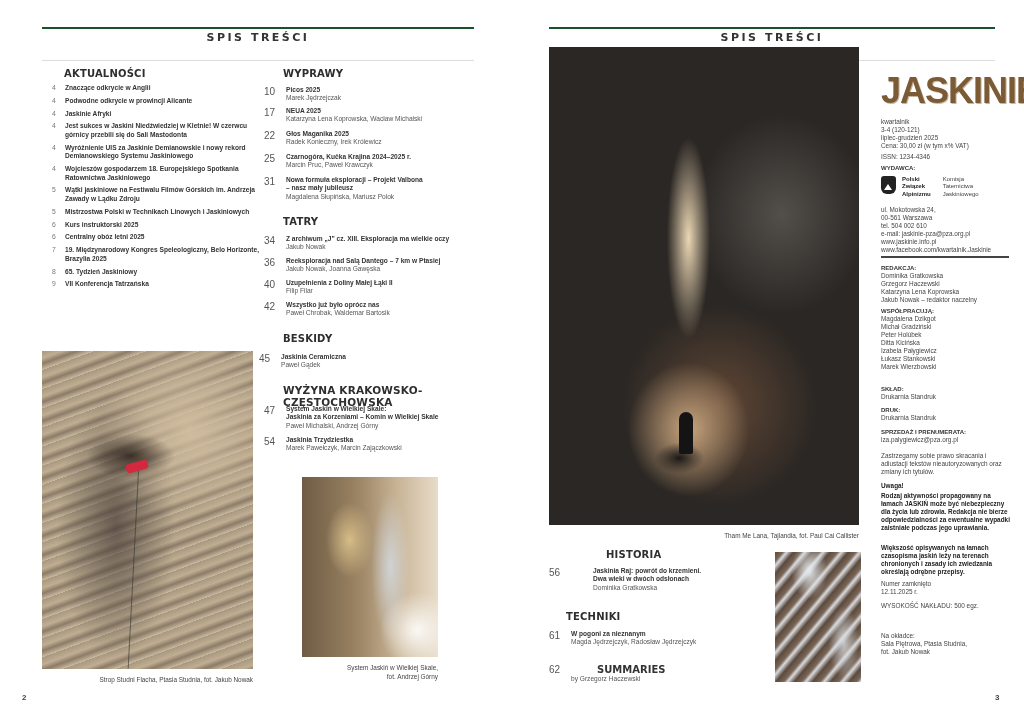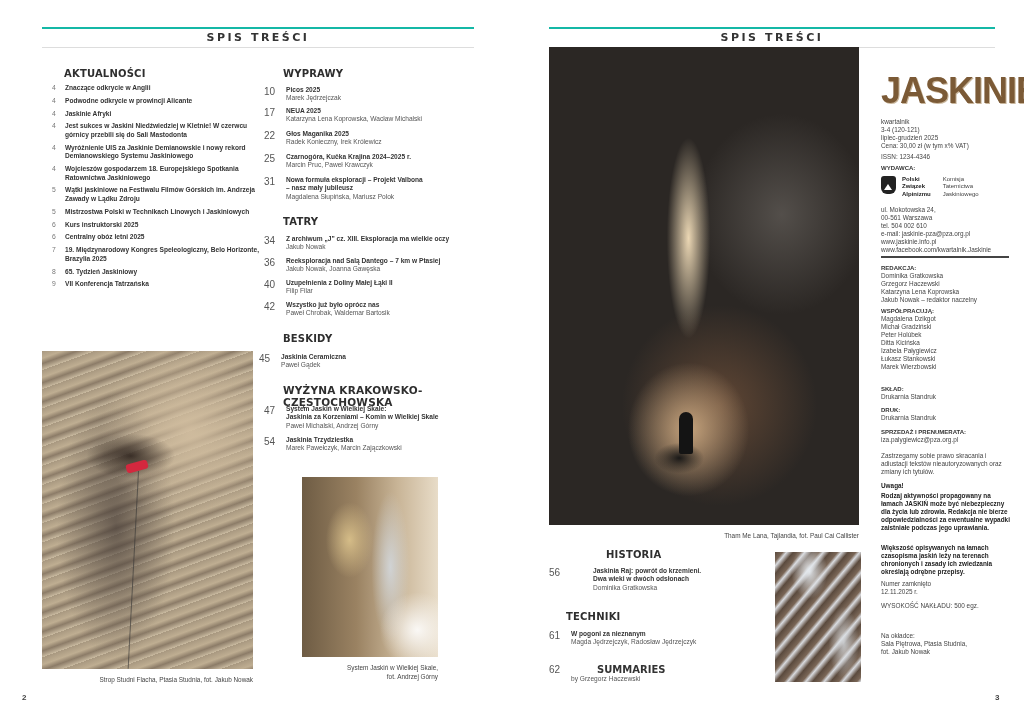--- a/index.html
+++ b/index.html
@@ -3,21 +3,21 @@
 <meta charset="utf-8">
 <style>
   * { box-sizing: border-box; margin: 0; padding: 0; }
   html, body { width: 1024px; height: 726px; background: #fff; overflow: hidden; }
   body { position: relative; font-family: "Liberation Sans", "DejaVu Sans", sans-serif; color: #2a2a2a; }
 
   .page { position: absolute; top: 0; height: 726px; }
   .page-left { left: 0; width: 512px; }
   .page-right { left: 512px; width: 512px; }
 
-  .header-bar { position: absolute; height: 21px; border-top: 2px solid #14b8a6; border-bottom: 1px solid #ddd; text-align: center; }
+  .header-bar { position: absolute; height: 34px; border-top: 2px solid #14532d; border-bottom: 1px solid #ddd; text-align: center; }
   .header-bar span { display: block; font-family: "DejaVu Sans", sans-serif; font-weight: bold; font-size: 11px; letter-spacing: 2.5px; line-height: 18px; color: #333; }
   .page-left .header-bar { left: 42px; top: 27px; width: 432px; }
   .page-right .header-bar { left: 37px; top: 27px; width: 446px; }
 
   .section-head { position: absolute; font-family: "DejaVu Sans", sans-serif; font-weight: bold; font-size: 10px; color: #2e2e2e; letter-spacing: 0.2px; }
   .section-head.big { font-size: 10.5px; }
 
   
   .akt-list { position: absolute; left: 52px; top: 84px; width: 210px; }
   .akt-item { display: flex; font-size: 6.6px; line-height: 8.6px; margin-bottom: 4.2px; }

